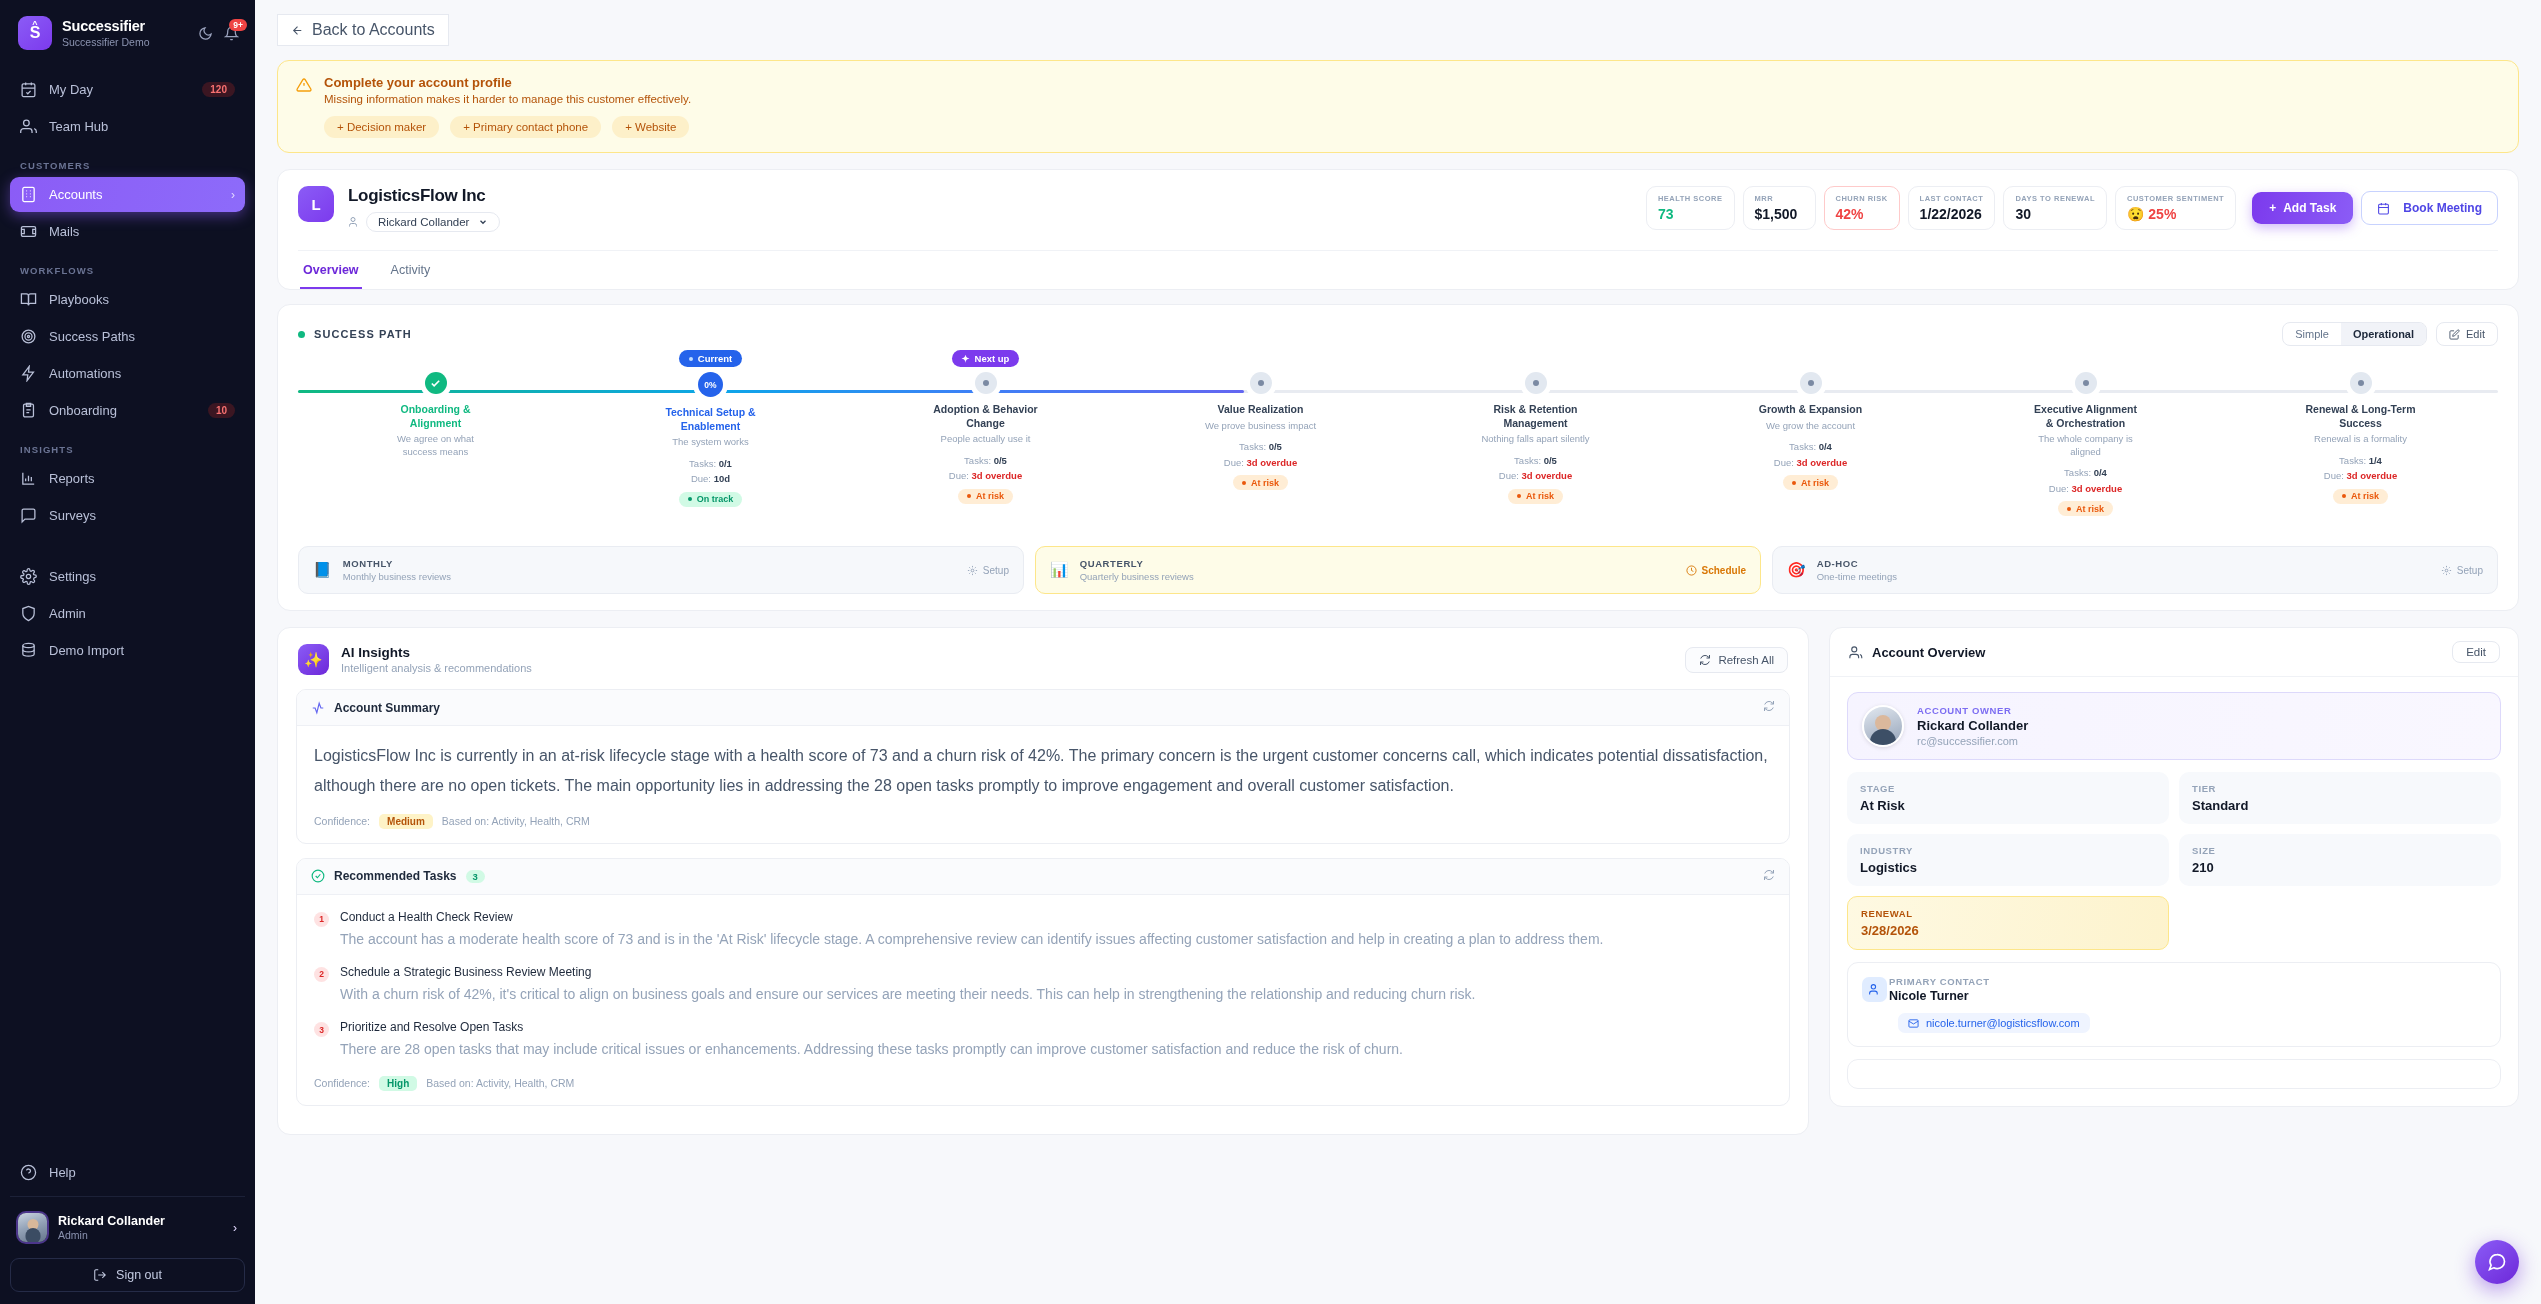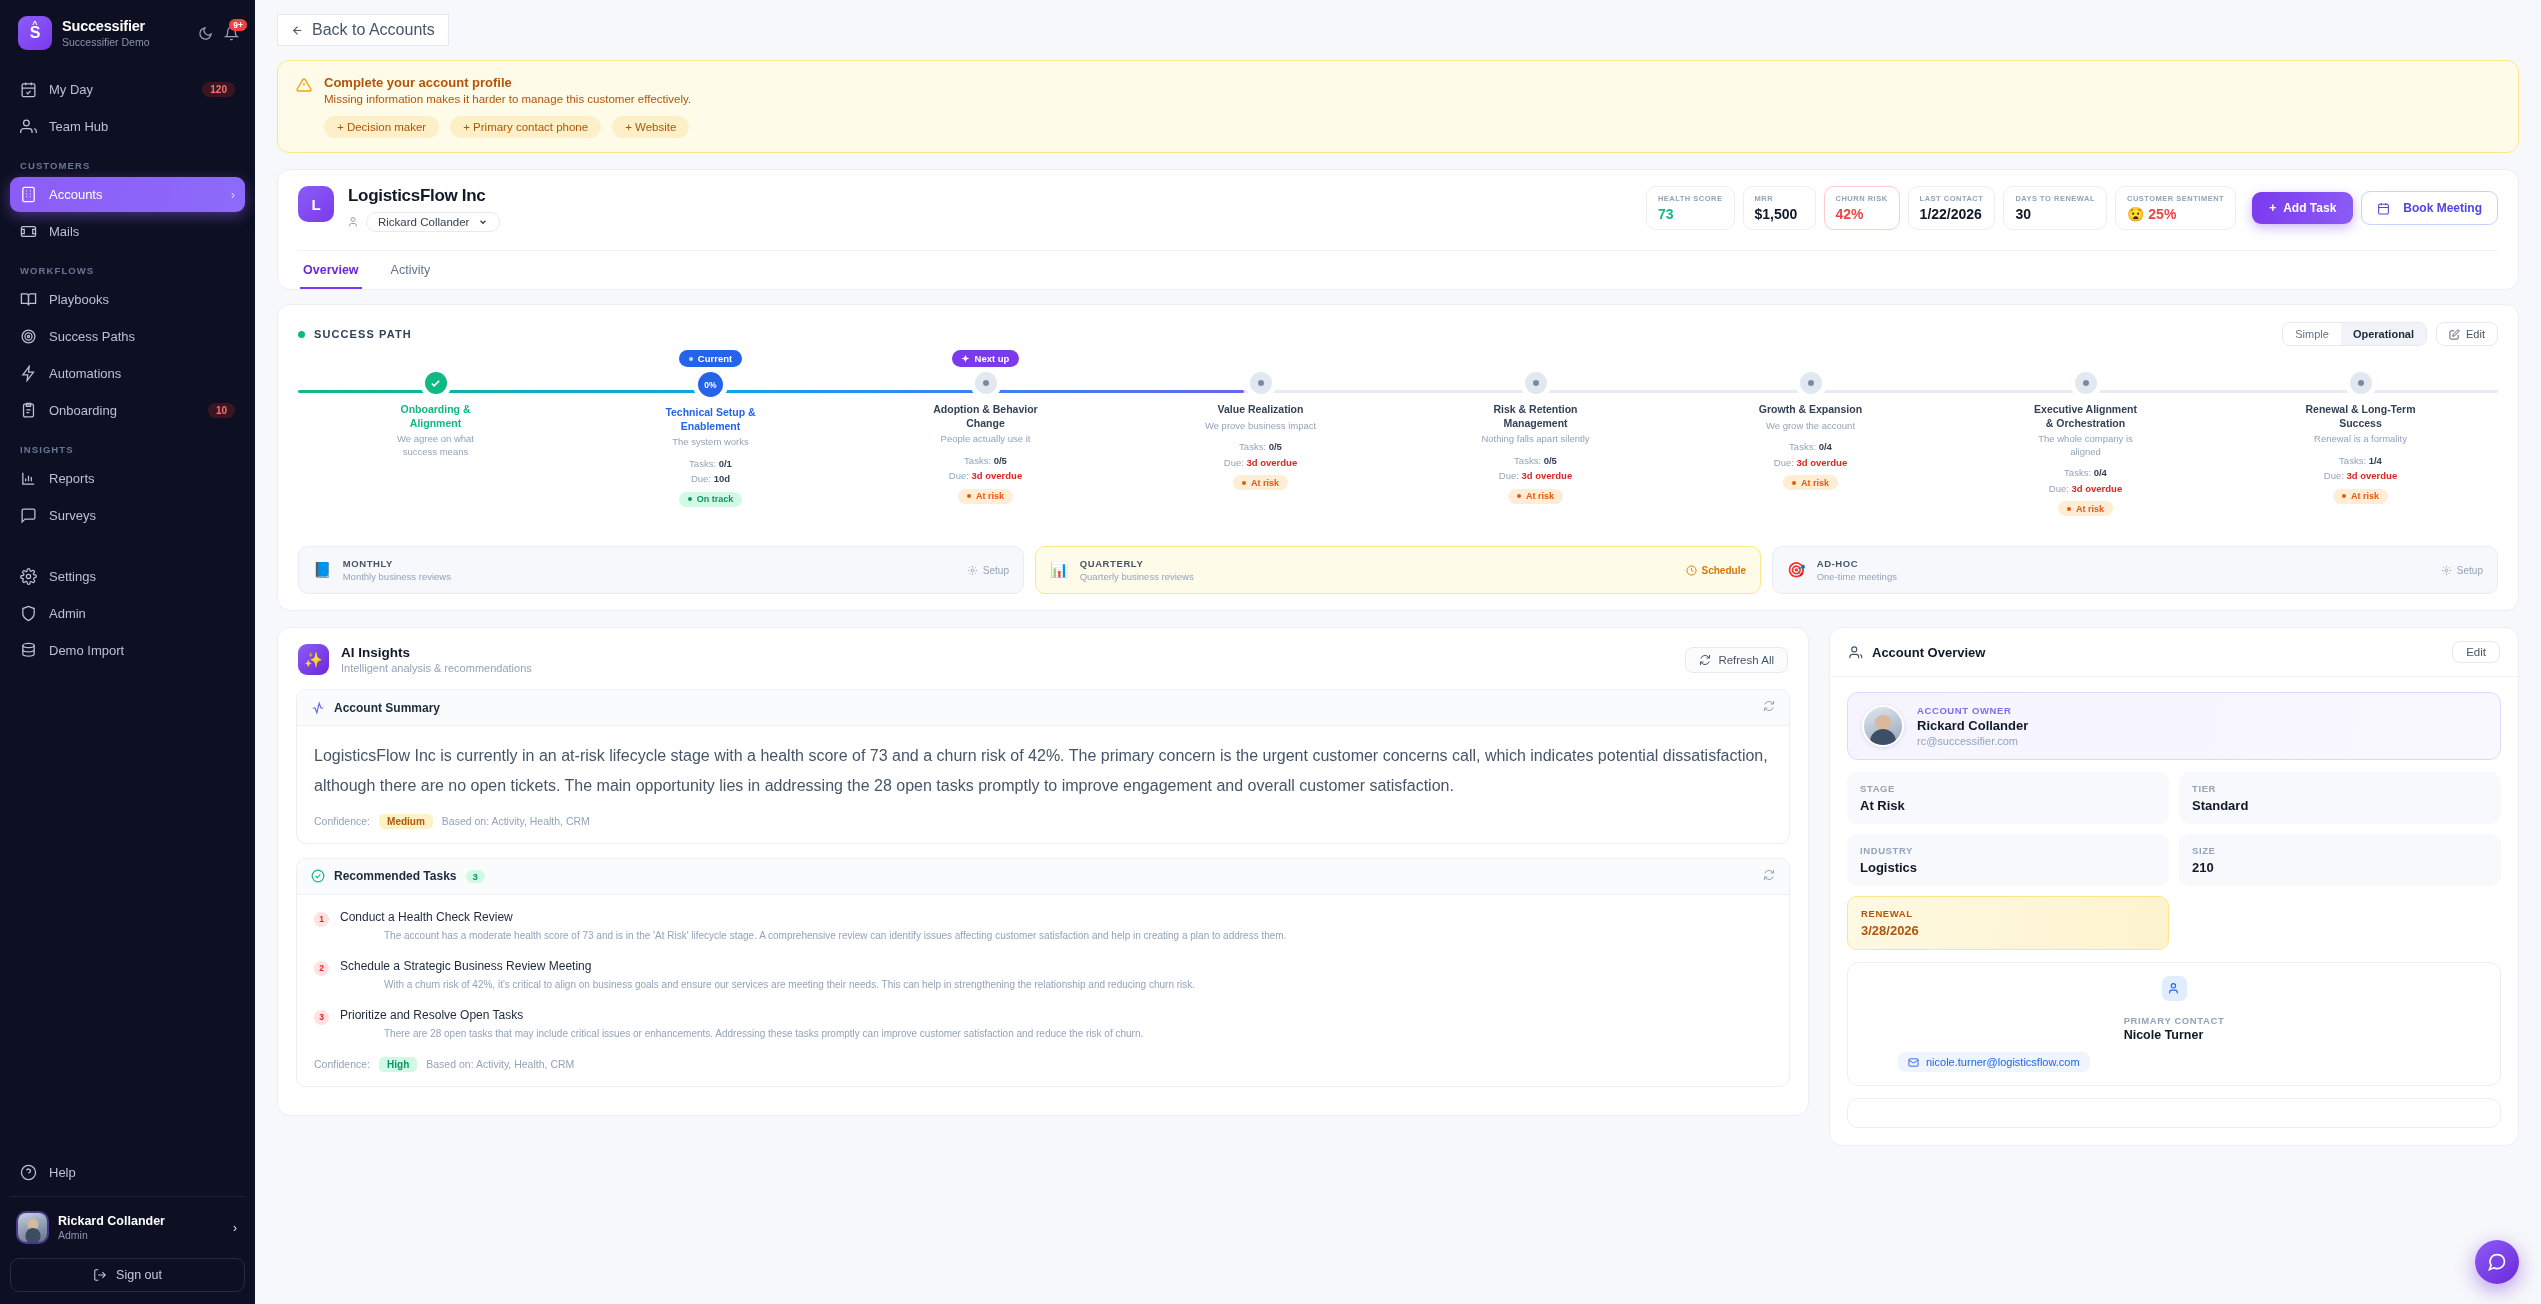--- a/index.html
+++ b/index.html
@@ -227,21 +227,21 @@
   .conf-pill { border-radius: 5px; padding: 2px 8px; font-weight: bold; font-size: 10px; }
   .conf-pill.med { background: #fef3c7; color: #b45309; }
   .conf-pill.high { background: #d1fae5; color: #059669; }
   .task { display: flex; gap: 11px; margin-bottom: 15px; }
   .task-n {
     width: 15px; height: 15px; flex: 0 0 15px; border-radius: 50%;
     background: #fee2e2; color: #dc2626; font-size: 8.5px; font-weight: bold;
     display: flex; align-items: center; justify-content: center; margin-top: 2px;
   }
   .task-t { font-size: 12px; color: #1e293b; }
-  .task-d { font-size: 10px; color: #94a3b8; margin-top: 4px; line-height: 1.6; margin-left: 44px; }
+  .task-d { font-size: 14px; color: #94a3b8; margin-top: 4px; line-height: 1.6; }
 
   .ov-card { overflow: hidden; }
   .ov-head { display: flex; align-items: center; gap: 9px; padding: 13px 18px; border-bottom: 1px solid #f0f2f6; }
   .ov-t { font-size: 13px; font-weight: bold; color: #111827; }
   .ov-edit {
     margin-left: auto; border: 1px solid #e6e9f0; border-radius: 8px;
     padding: 4px 13px; font-size: 11.5px; color: #475569; cursor: pointer;
   }
   .ov-body { padding: 15px 17px 17px 17px; }
   .owner-box {
@@ -263,21 +263,21 @@
   .cell { background: #f7f9fc; border-radius: 10px; padding: 11px 13px; }
   .cell.green { background: #d5fbe7; border: 1px solid #a7f3d0; }
   .cell.amber { background: linear-gradient(100deg,#fef9e2,#fdf3cd); border: 1px solid #fde68a; }
   .cell-k { font-size: 9.5px; letter-spacing: .6px; font-weight: bold; color: #94a3b8; text-transform: uppercase; }
   .cell.green .cell-k { color: #059669; }
   .cell.amber .cell-k { color: #b45309; }
   .cell-v { font-size: 13px; font-weight: bold; color: #111827; margin-top: 4px; }
   .cell.green .cell-v { color: #047857; }
   .cell.amber .cell-v { color: #b45309; }
   .contact-box { border: 1px solid #eceef3; border-radius: 11px; padding: 13px 14px; margin-top: 12px; }
-  .contact-row { display: flex; align-items: center; gap: 14px; flex-direction: column; }
+  .contact-row { display: flex; align-items: center; gap: 2px; }
   .contact-ico {
     width: 25px; height: 25px; flex: 0 0 25px; border-radius: 7px; background: #e0ecff;
     color: #2563eb; display: flex; align-items: center; justify-content: center;
   }
   .ct-k { font-size: 9.5px; letter-spacing: .6px; font-weight: bold; color: #94a3b8; text-transform: uppercase; }
   .ct-n { font-size: 12.5px; font-weight: bold; color: #111827; margin-top: 2px; }
   .ct-mail {
     display: inline-flex; align-items: center; gap: 7px; margin-top: 10px; margin-left: 36px;
     background: #eff4ff; color: #2563eb; border-radius: 7px; padding: 4px 10px; font-size: 11px; cursor: pointer;
   }

